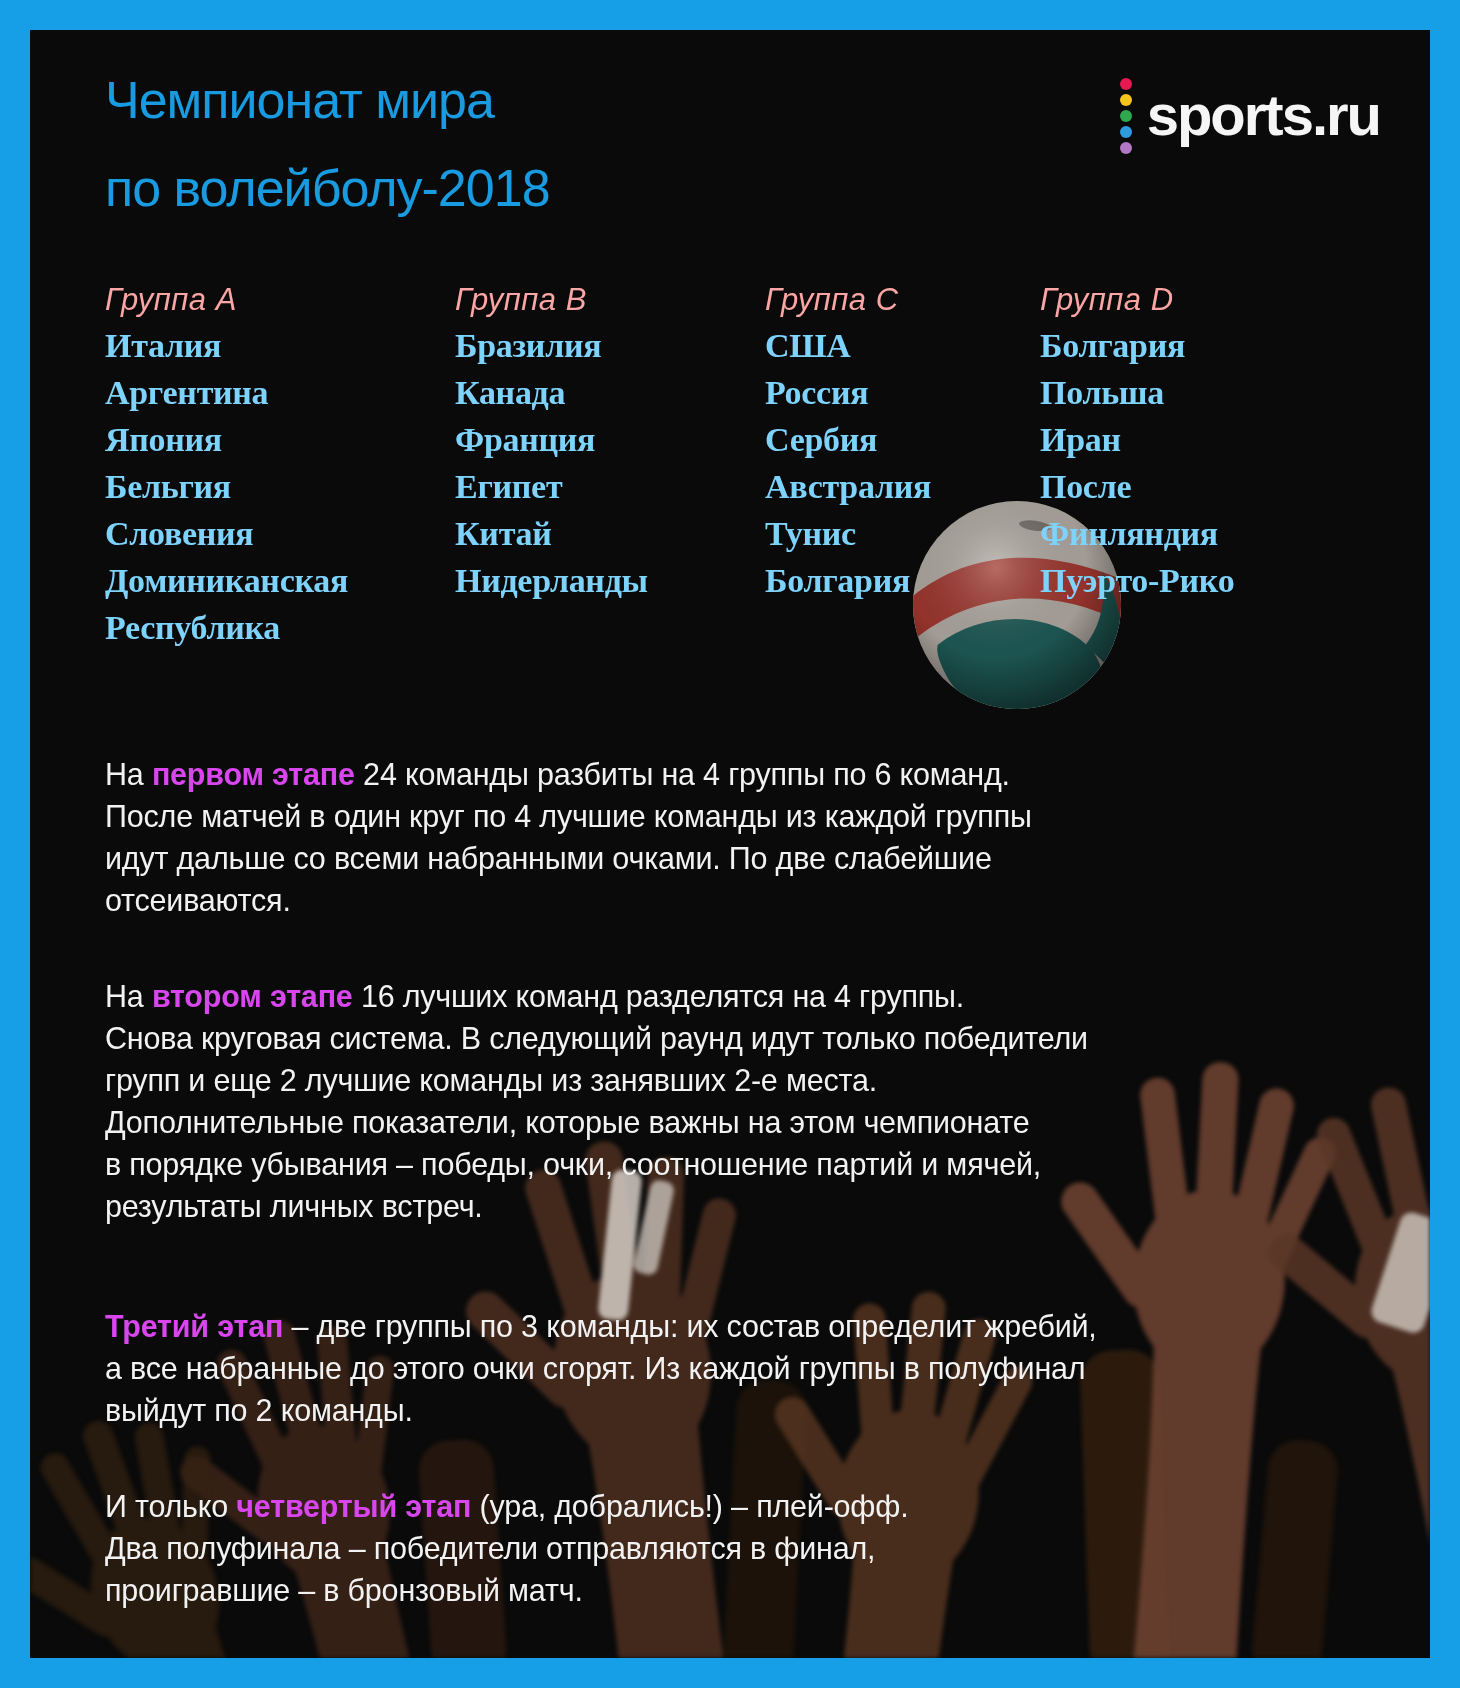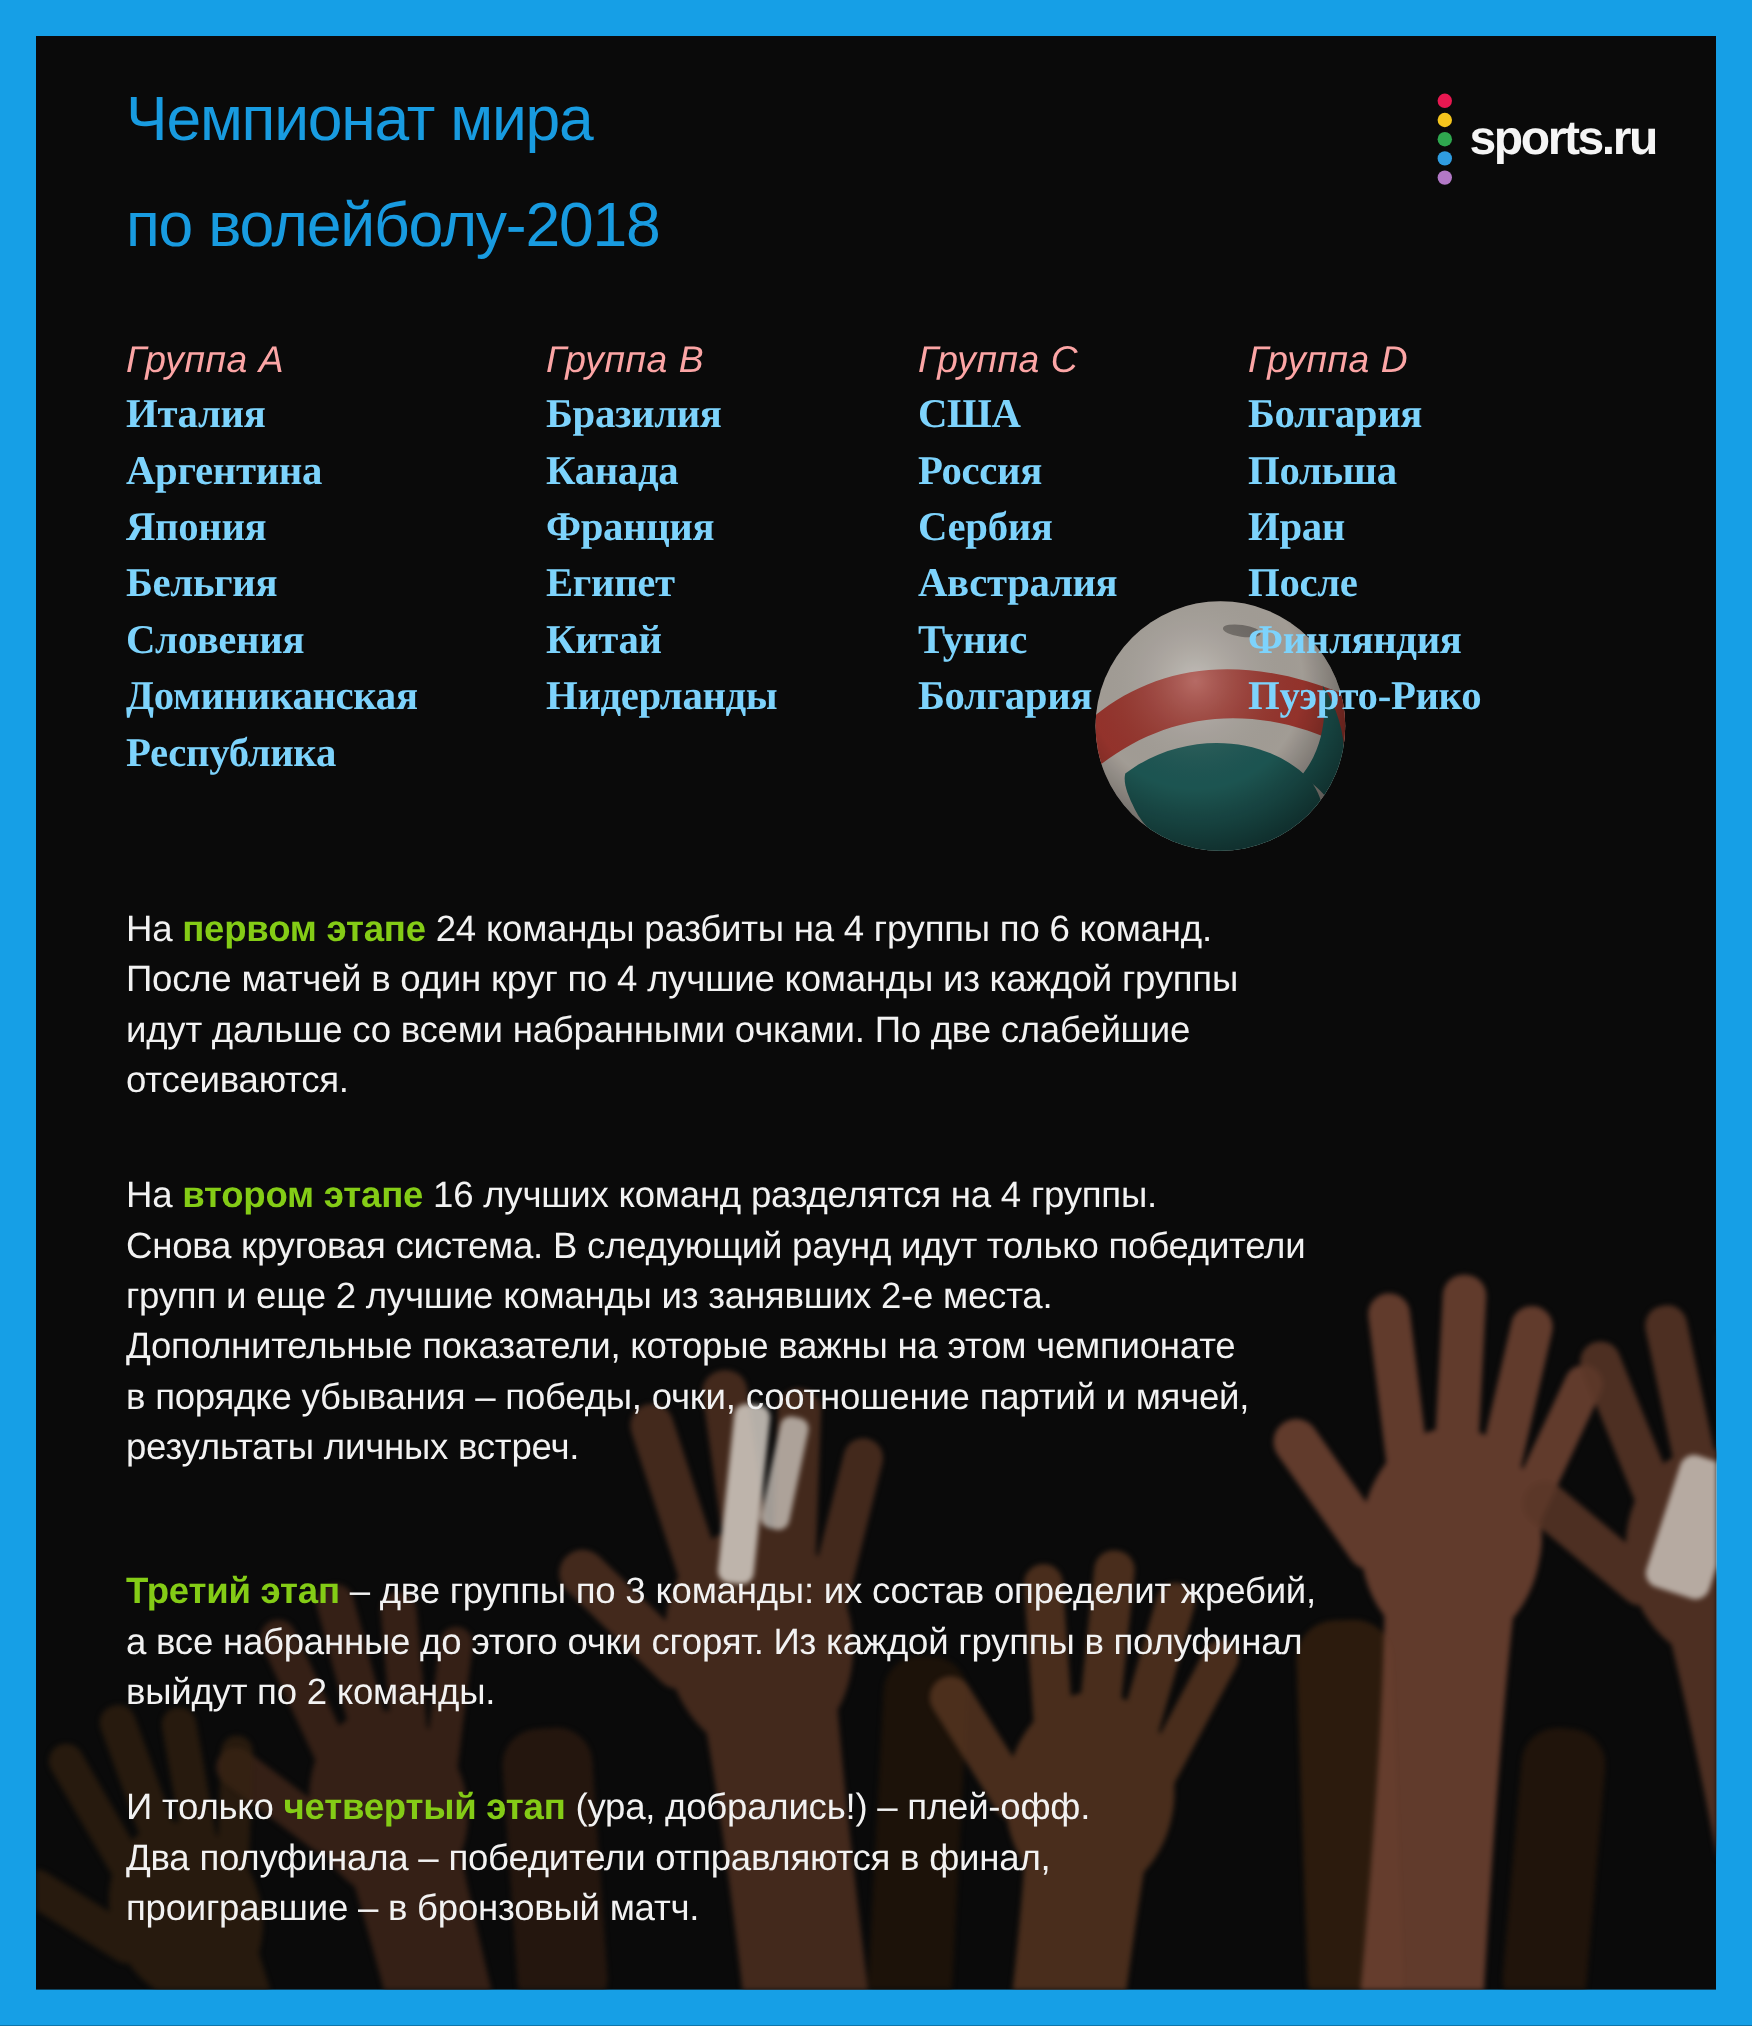--- a/index.html
+++ b/index.html
@@ -24,21 +24,21 @@
     font-size:52px;line-height:88px;font-weight:400;letter-spacing:-1px;
     color:#189be0;margin:0;
   }
   .logo{
     position:absolute;top:46px;right:50px;z-index:2;
     display:flex;align-items:center;gap:15px;
   }
   .logo-dots{display:flex;flex-direction:column;gap:4px;padding-top:2px;}
   .logo-dots .dot{width:12px;height:12px;border-radius:50%;display:block;}
   .logo-text{
-    color:#f5f5f5;font-size:40px;font-weight:700;letter-spacing:-2px;line-height:76px;
+    color:#f5f5f5;font-size:58px;font-weight:700;letter-spacing:-2px;line-height:76px;
   }
   
   .groups-row{
     position:absolute;left:75px;top:250px;width:1325px;z-index:2;
     display:flex;
   }
   .group-col{flex:0 0 auto;}
   .group-col:nth-child(1){width:350px;}
   .group-col:nth-child(2){width:310px;}
   .group-col:nth-child(3){width:275px;}
@@ -53,21 +53,21 @@
   }
   
   .stage-paragraphs{
     position:absolute;left:75px;top:723px;width:1330px;z-index:2;
   }
   .stage-paragraphs p{
     margin:0 0 54px 0;color:#f2f2f2;font-size:30.5px;line-height:42px;font-weight:400;
     letter-spacing:-.2px;
   }
   .stage-paragraphs p:nth-child(2){margin-bottom:78px;}
-  .stage-paragraphs .hl{color:#84cc16;font-weight:700;}
+  .stage-paragraphs .hl{color:#d946ef;font-weight:700;}
 </style>
 </head>
 <body>
 
 <div class="frame">
   <div class="panel">
 
     <svg class="bg-layer hands" viewBox="0 0 1400 638" preserveAspectRatio="none" aria-hidden="true">
       <defs>
         <g id="hand">

